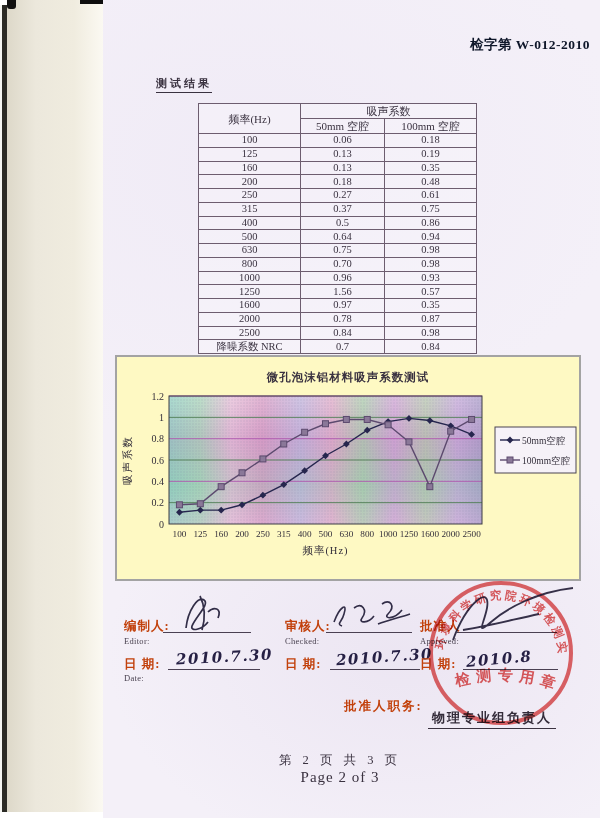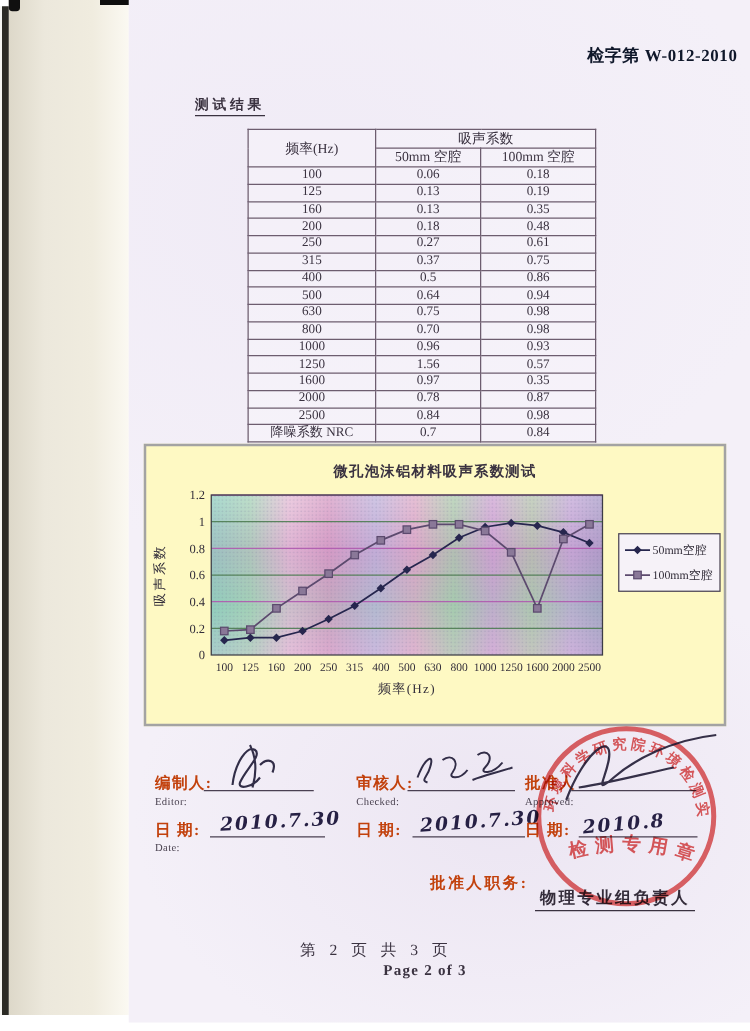--- a/index.html
+++ b/index.html
@@ -36,21 +36,21 @@
   .chart-box svg{display:block;}
   
   .sig-label{font-size:12.5px;font-weight:bold;color:#c2410c;letter-spacing:1px;white-space:nowrap;}
   .sig-sub{font-size:8.5px;color:#4a4250;letter-spacing:.3px;}
   .sig-line{border-bottom:1.2px solid #4a4052;height:1px;}
   .hand{font-family:"DejaVu Serif",serif;font-style:italic;font-weight:bold;color:#262044;
     font-size:15px;letter-spacing:1.5px;white-space:nowrap;}
   .pos-value{font-size:13px;font-weight:bold;color:#342c3a;letter-spacing:2px;
     border-bottom:1.3px solid #3a3240;padding:0 4px 1px 4px;white-space:nowrap;}
   .footer-zh{font-size:12.5px;letter-spacing:4px;color:#3a3240;}
-  .footer-en{font-size:12px;color:#3a3240;letter-spacing:1px;font-weight:bold;}
+  .footer-en{font-size:15px;color:#3a3240;letter-spacing:1px;}
   .stamp-wrap{mix-blend-mode:multiply;}
 </style>
 </head>
 <body>
 
 <div class="abs scan-beige"></div>
 <div class="abs scan-dark-edge"></div>
 <div class="abs scan-top-black"></div>
 <div class="abs scan-corner-blob"></div>
 
@@ -310,14 +310,14 @@
     <text font-size="15" font-weight="bold" fill="#dd4040" opacity=".85" letter-spacing="6">
       <textPath id="inner-text" href="#innerPath" startOffset="8%">检测专用章</textPath>
     </text>
   </svg>
 </div>
 
 <svg class="abs" style="left:445px;top:580px;" width="140" height="72">
   <path d="M8,60 C22,22 46,4 42,28 C39,44 30,56 46,42 C62,28 92,12 128,8 M18,50 C44,46 66,40 94,34" stroke="#1b1630" stroke-width="1.8" fill="none" opacity=".88"></path>
 </svg>
 
-<div class="abs footer-zh" style="left:240px;top:752px;width:200px;text-align:left;">第 2 页 共 3 页</div>
+<div class="abs footer-zh" style="left:240px;top:752px;width:200px;text-align:center;">第 2 页 共 3 页</div>
 <div class="abs footer-en" style="left:240px;top:769px;width:200px;text-align:center;">Page 2 of  3</div>
 
 </body></html>

